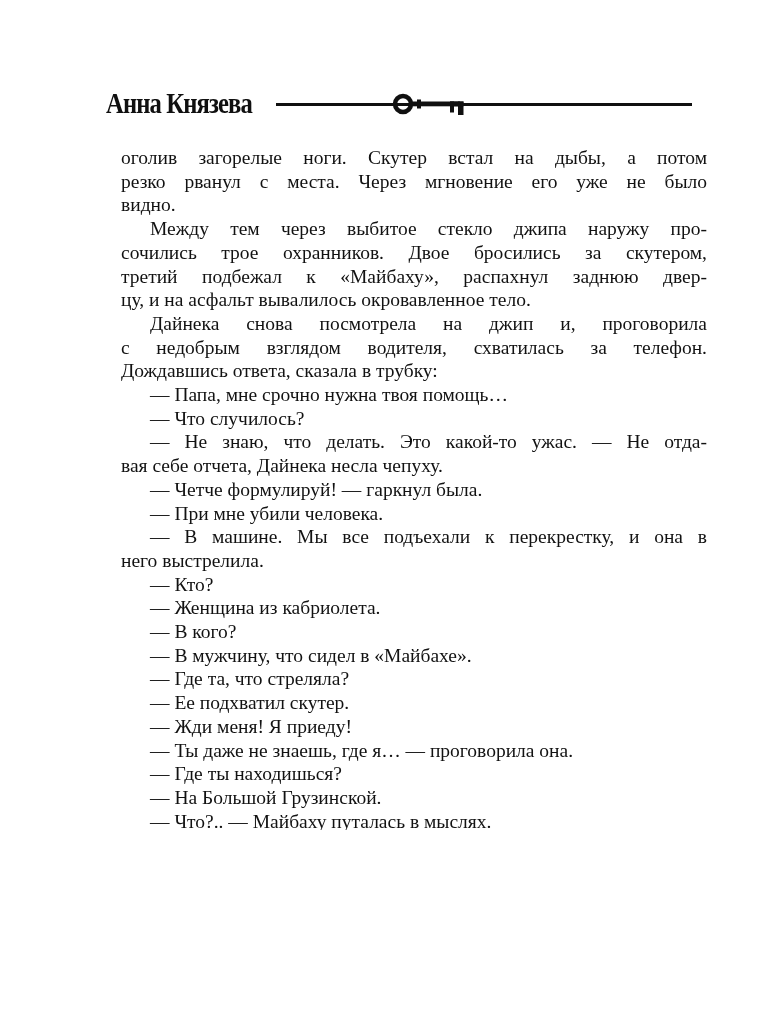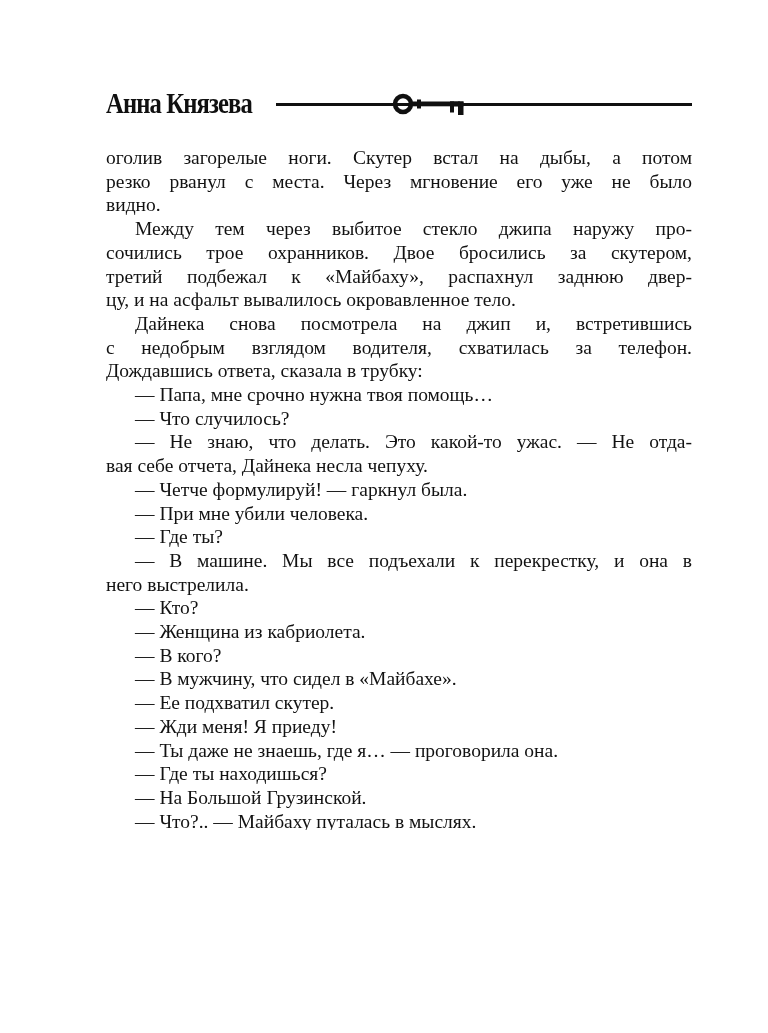--- a/index.html
+++ b/index.html
@@ -47,21 +47,21 @@
   }
   .key {
     position: absolute;
     left: 116px;
     top: 2px;
     width: 84px;
     height: 26px;
   }
   .text-block {
     position: absolute;
-    left: 106px;
+    left: 121px;
     top: 146px;
     width: 586px;
     font-size: 19.5px;
     line-height: 23.7px;
   }
   .para { margin: 0; padding: 0; }
   .line {
     text-align: justify;
     white-space: normal;
   }
@@ -103,58 +103,58 @@
         <div class="line fill">резко рванул с места. Через мгновение его уже не было</div>
         <div class="line">видно.</div>
       </div>
       <div class="para">
         <div class="line fill first">Между тем через выбитое стекло джипа наружу про-</div>
         <div class="line fill">сочились трое охранников. Двое бросились за скутером,</div>
         <div class="line fill">третий подбежал к «Майбаху», распахнул заднюю двер-</div>
         <div class="line">цу, и на асфальт вывалилось окровавленное тело.</div>
       </div>
       <div class="para">
-        <div class="line fill first">Дайнека снова посмотрела на джип и, встретившись</div>
+        <div class="line fill first">Дайнека снова посмотрела на джип и, проговорила</div>
         <div class="line fill">с недобрым взглядом водителя, схватилась за телефон.</div>
         <div class="line">Дождавшись ответа, сказала в трубку:</div>
       </div>
       <div class="para">
         <div class="line first">— Папа, мне срочно нужна твоя помощь…</div>
       </div>
       <div class="para">
         <div class="line first">— Что случилось?</div>
       </div>
       <div class="para">
         <div class="line fill first">— Не знаю, что делать. Это какой-то ужас. — Не отда-</div>
         <div class="line">вая себе отчета, Дайнека несла чепуху.</div>
       </div>
       <div class="para">
         <div class="line first">— Четче формулируй! — гаркнул была.</div>
       </div>
       <div class="para">
         <div class="line first">— При мне убили человека.</div>
       </div>
       <div class="para">
-        <div class="line first">— Где ты?</div>
-      </div>
-      <div class="para">
         <div class="line fill first">— В машине. Мы все подъехали к перекрестку, и она в</div>
         <div class="line">него выстрелила.</div>
       </div>
       <div class="para">
         <div class="line first">— Кто?</div>
       </div>
       <div class="para">
         <div class="line first">— Женщина из кабриолета.</div>
       </div>
       <div class="para">
         <div class="line first">— В кого?</div>
       </div>
       <div class="para">
         <div class="line first">— В мужчину, что сидел в «Майбахе».</div>
+      </div>
+      <div class="para">
+        <div class="line first">— Где та, что стреляла?</div>
       </div>
       <div class="para">
         <div class="line first">— Ее подхватил скутер.</div>
       </div>
       <div class="para">
         <div class="line first">— Жди меня! Я приеду!</div>
       </div>
       <div class="para">
         <div class="line first">— Ты даже не знаешь, где я… — проговорила она.</div>
       </div>

